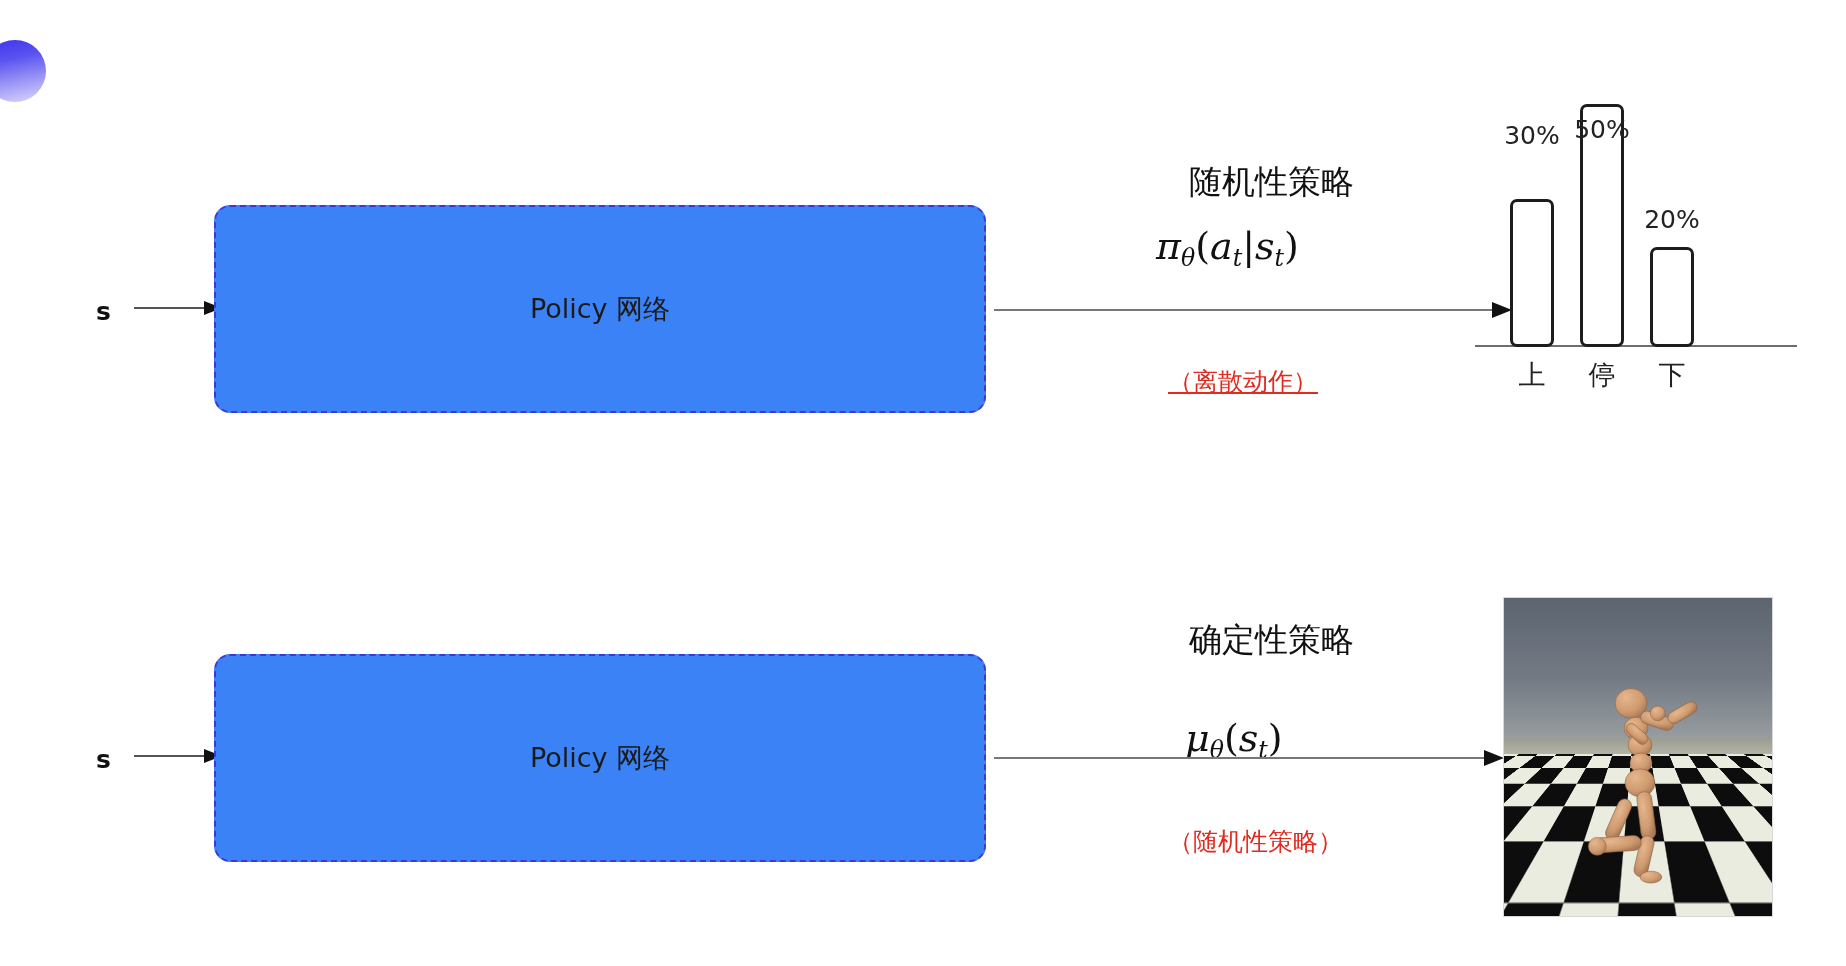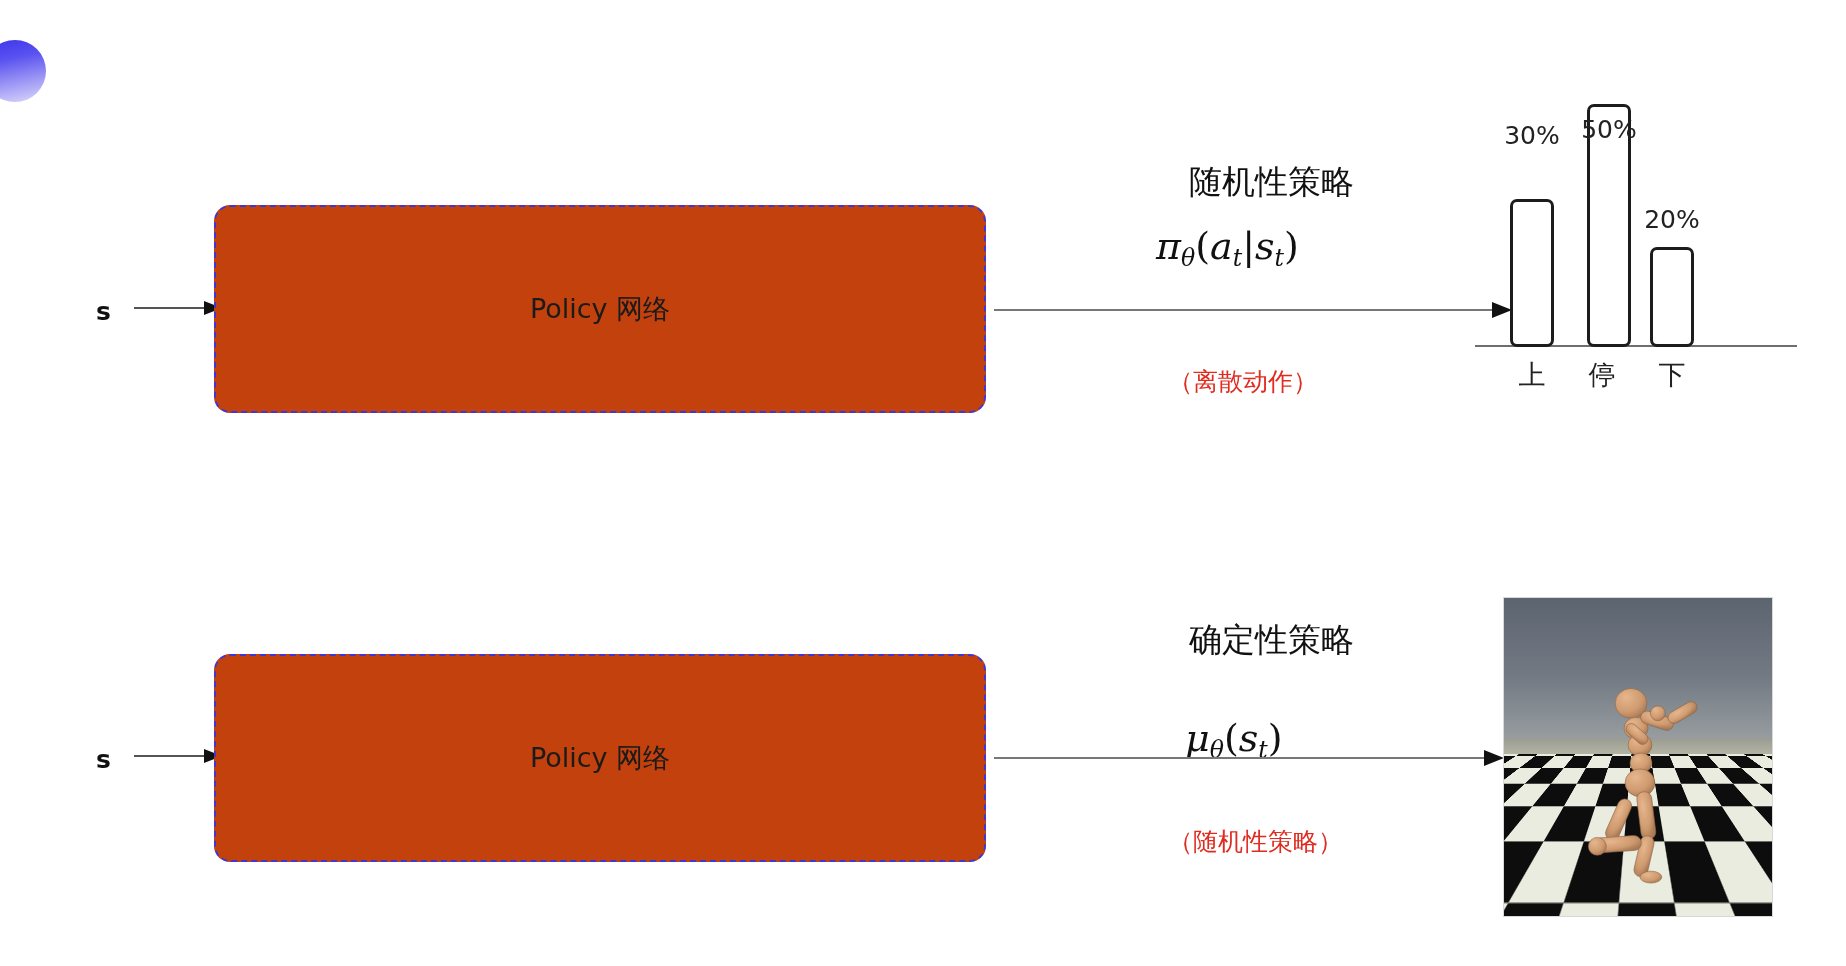--- a/index.html
+++ b/index.html
@@ -60,21 +60,21 @@
 
   
   .arrow-svg { position: absolute; overflow: visible; }
 
   
   .policy-box {
     position: absolute;
     border: 2.5px dashed #4036d6;
     border-radius: 16px;
     box-sizing: border-box;
-    background: #c2410c;
+    background: #3b82f6;
   }
   .policy-box-label {
     position: absolute;
     left: 0; right: 0;
     top: 50%;
     transform: translateY(-50%);
     text-align: center;
     font-size: 27px;
     color: #1b1b1b;
     font-family: "DejaVu Sans", "Liberation Sans", sans-serif;
@@ -233,31 +233,31 @@
 
   <div class="policy-formula" style="left:1156px; top:224px;">
     <span>π</span><span class="sub">θ</span><span class="up">(</span><span>a</span><span class="sub">t</span><span class="up">|</span><span>s</span><span class="sub">t</span><span class="up">)</span>
   </div>
 
   <svg class="arrow-svg" style="left:994px; top:300px;" width="520" height="20">
     <line x1="0" y1="10" x2="500" y2="10" stroke="#777" stroke-width="2"></line>
     <polygon points="498,2 518,10 498,18" fill="#111"></polygon>
   </svg>
 
-  <div class="red-note" style="left:1168px; top:365px;">（离散动作）</div>
+  <div class="red-note" style="left:1168px; top:365px;text-decoration:underline;">（离散动作）</div>
 
   <div id="bar-chart">
     <div id="bar-baseline"></div>
 
     <div class="bar-group" style="left:40px; height:184px;border-radius:18px;">
       <div class="bar-rect" style="height:148px;"></div>
       <div class="bar-value" style="top:-42px;">30%</div>
     </div>
 
-    <div class="bar-group" style="left:117px; height:190px;">
+    <div class="bar-group" style="left:110px; height:190px;">
       <div class="bar-rect" style="height:243px;"></div>
       <div class="bar-value" style="top:-42px;">50%</div>
     </div>
 
     <div class="bar-group" style="left:180px; height:100px;">
       <div class="bar-rect" style="height:100px;"></div>
       <div class="bar-value" style="top:-42px;">20%</div>
     </div>
 
     <div class="bar-tick-wrap" style="left:40px;">

